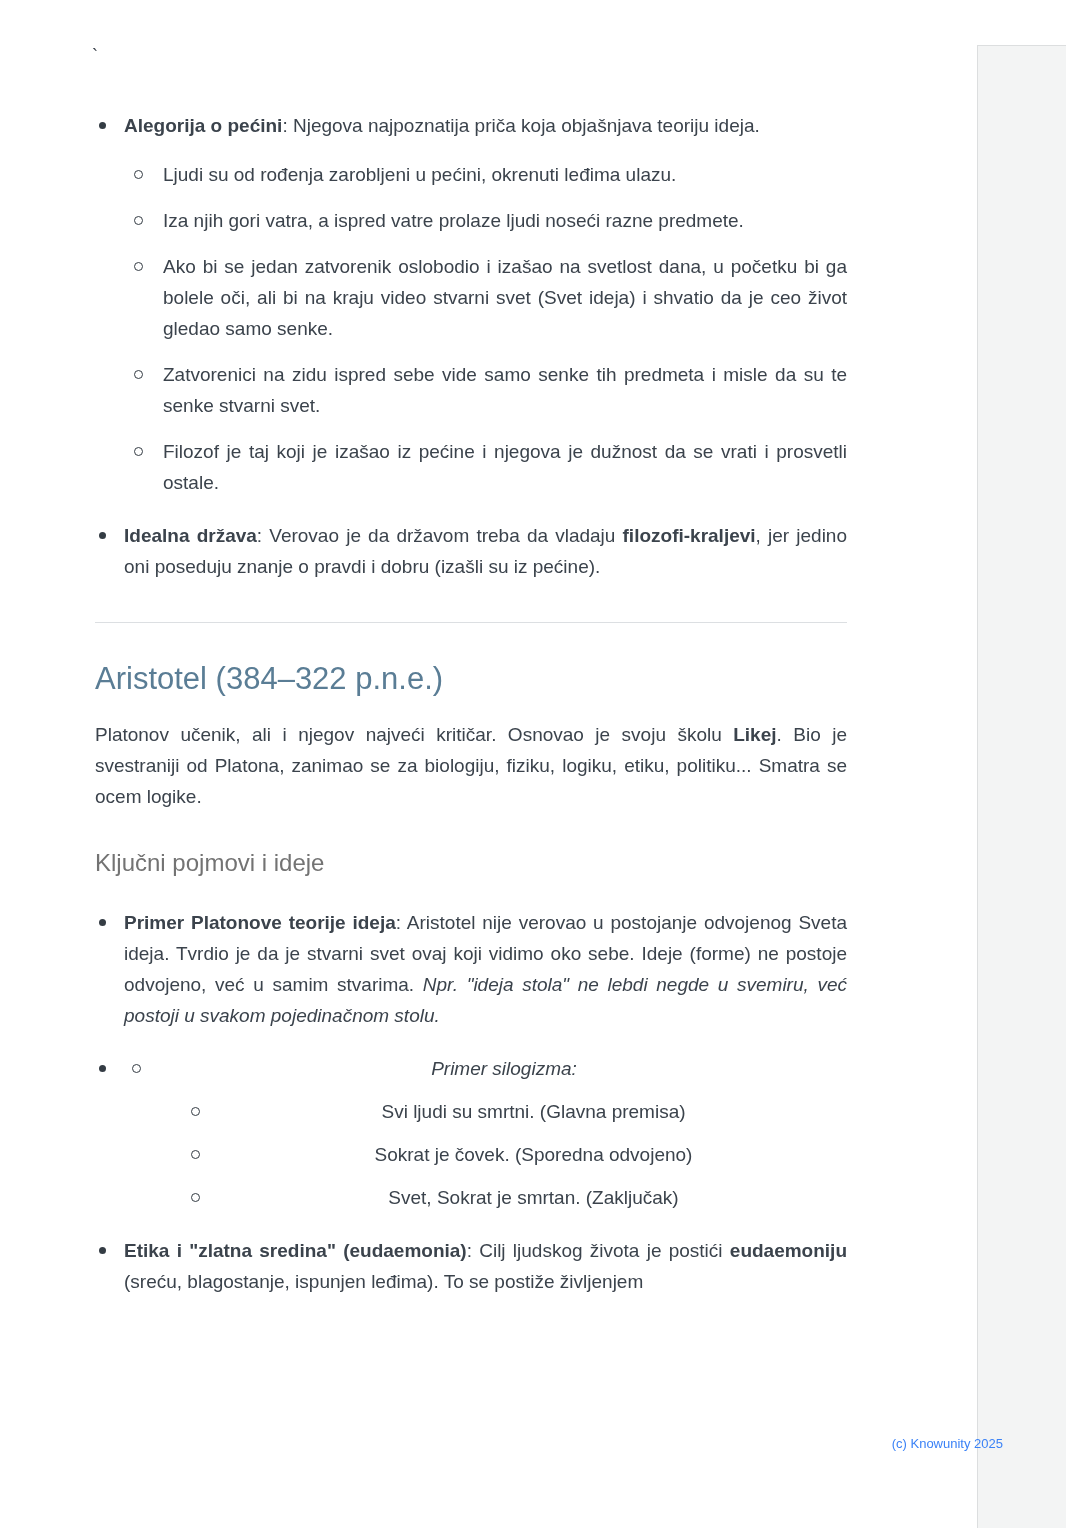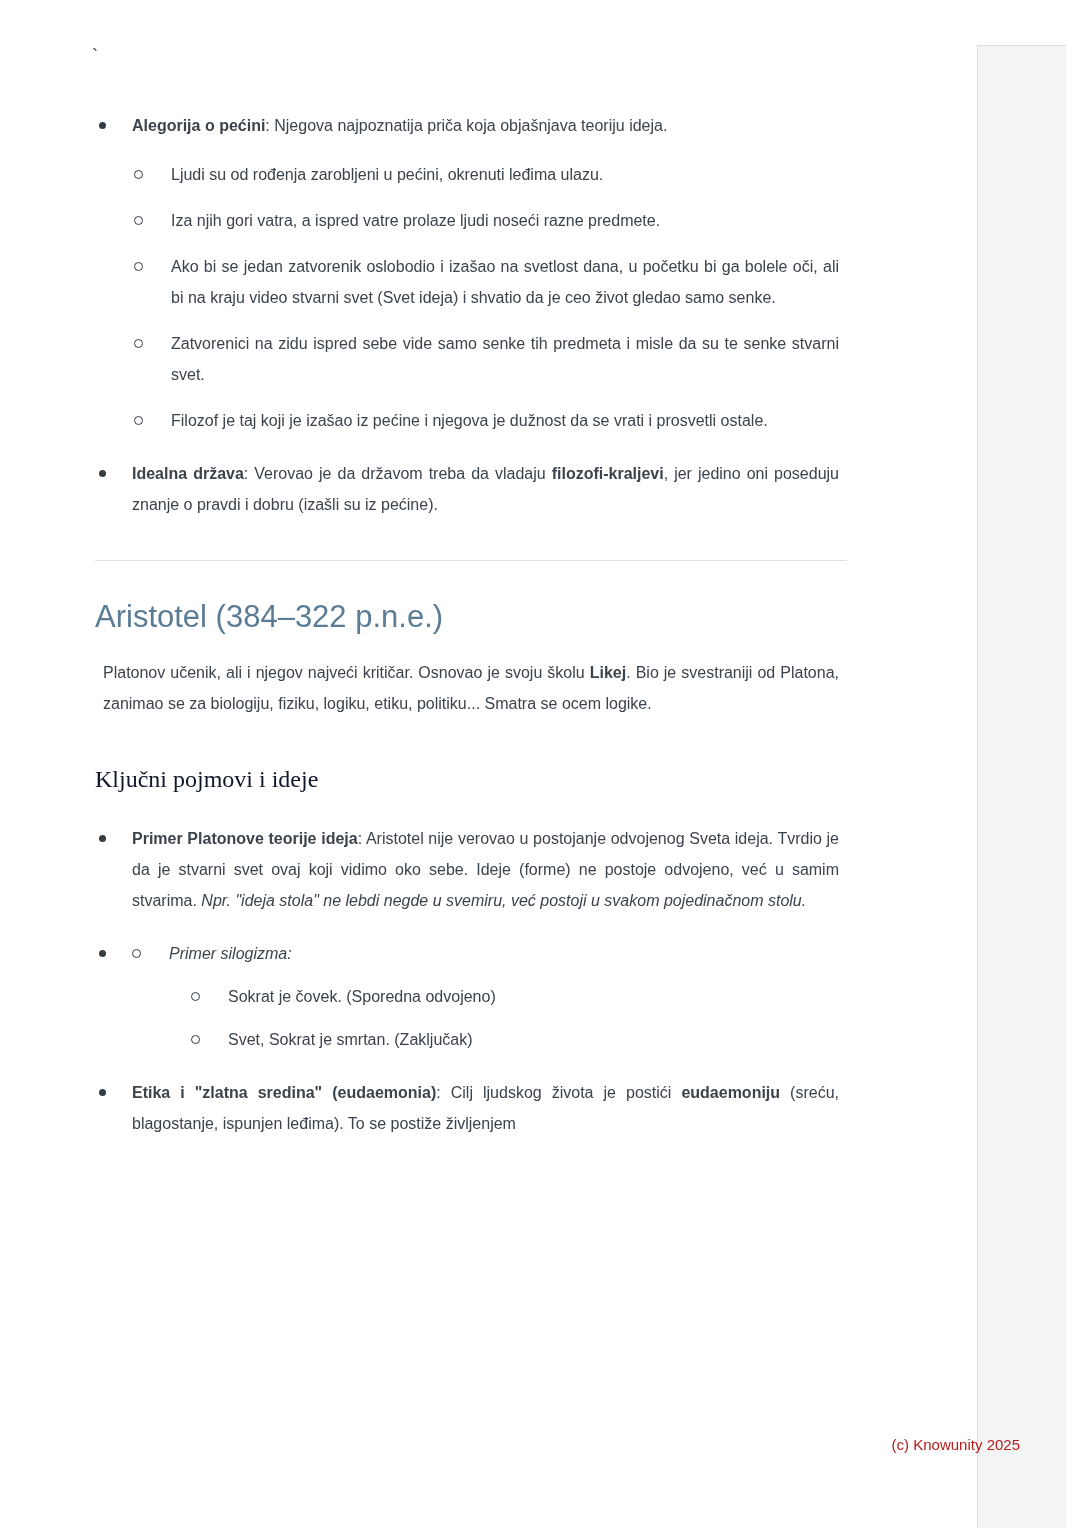--- a/index.html
+++ b/index.html
@@ -72,52 +72,51 @@
     left: 2px;
     top: 11px;
     width: 9px;
     height: 9px;
     box-sizing: border-box;
     border: 1.6px solid #343c44;
     border-radius: 50%;
     background: transparent;
   }
   .para {
-    margin: 8px;
-    font-size: 16px;
+    margin: 0;
+    font-size: 19px;
     line-height: 31px;
     text-align: justify;
   }
-  .l3 .para, .l2.tight .para { text-align: left; }
+  .l3 .para, .l2.tight .para { text-align: center; }
   h1 {
     font-size: 31px;
     line-height: 40px;
     font-weight: 400;
     color: #5a7d95;
     margin: 36px 0 20px 0;
   }
   h2 {
     font-size: 24px;
     line-height: 32px;
     font-weight: 400;
-    color: #0f172a;
-    margin: 44px 0 26px 0;
-    font-family: Liberation Serif, serif;
+    color: #737373;
+    margin: 35px 0 26px 0;
   }
   hr.divider {
     border: none;
     border-top: 1px solid #dcdfe2;
     margin: 40px 0 0 0;
   }
   .footer {
     position: absolute;
     top: 1436px;
-    right: 60px;
-    font-size: 15px;
-    color: #b91c1c;
+    right: 77px;
+    font-size: 13px;
+    color: #3b82f6;
     z-index: 2;
   }
   .para span[data-bold="true"] { font-weight: 700; }
   .para span[data-italic="true"] { font-style: italic; }
 </style>
 </head>
 <body>
 
 <div class="page">
 
@@ -164,20 +163,23 @@
     <ul class="l1 second">
       <li>
         <p class="para"><span data-bold="true">Primer Platonove teorije ideja</span><span>: Aristotel nije verovao u postojanje odvojenog Sveta ideja. Tvrdio je da je stvarni svet ovaj koji vidimo oko sebe. Ideje (forme) ne postoje odvojeno, već u samim stvarima. </span><span data-italic="true">Npr. "ideja stola" ne lebdi negde u svemiru, već postoji u svakom pojedinačnom stolu.</span></p>
       </li>
       <li>
         <ul class="l2 tight">
           <li>
             <p class="para"><span data-italic="true">Primer silogizma:</span></p>
             <ul class="l3">
               <li>
+                <p class="para"><span>Svi ljudi su smrtni. (Glavna premisa)</span></p>
+              </li>
+              <li>
                 <p class="para"><span>Sokrat je čovek. (Sporedna odvojeno)</span></p>
               </li>
               <li>
                 <p class="para"><span>Svet, Sokrat je smrtan. (Zaključak)</span></p>
               </li>
             </ul>
           </li>
         </ul>
       </li>
       <li>

